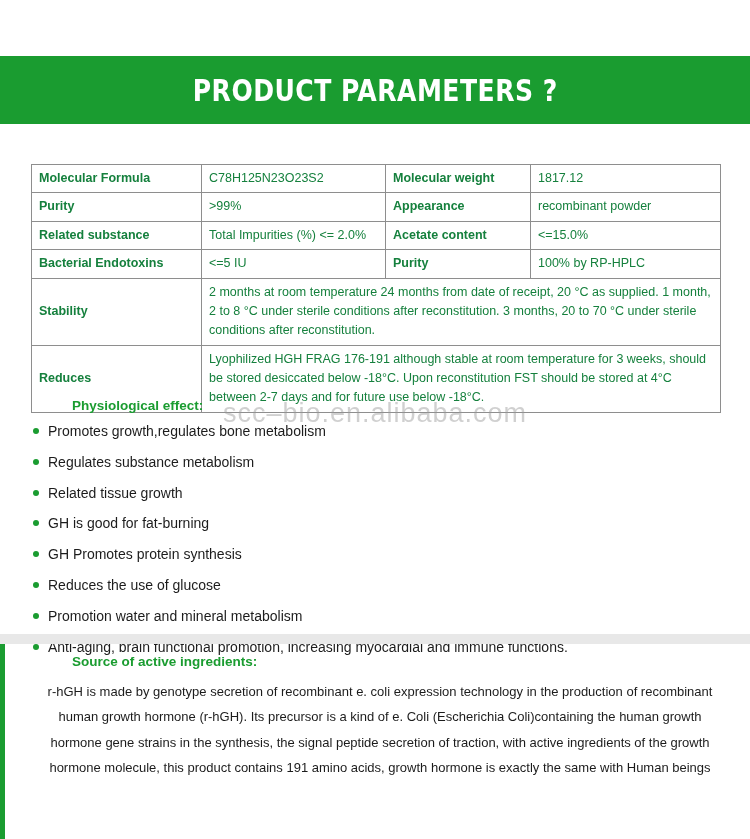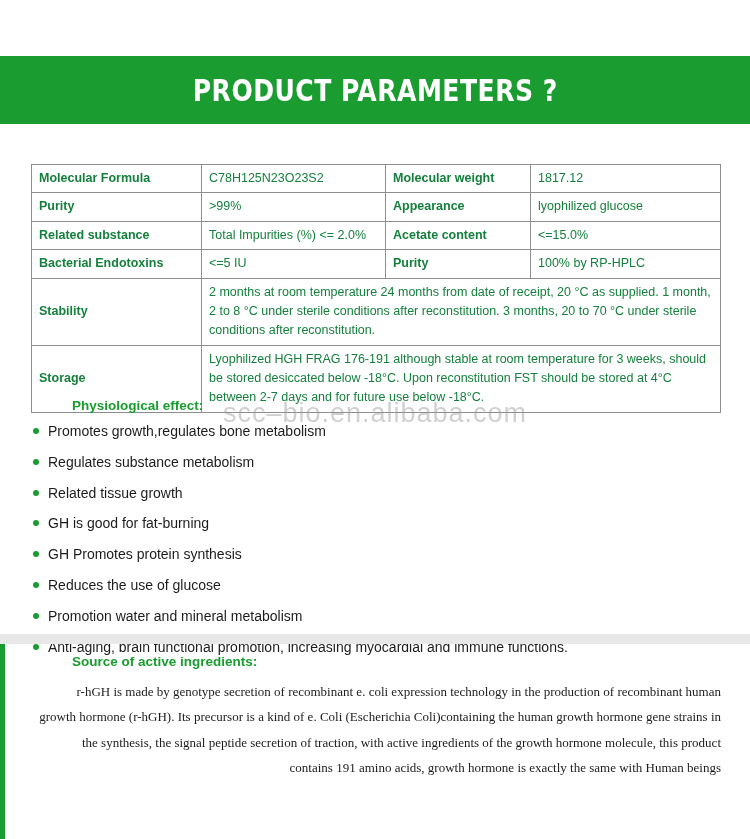--- a/index.html
+++ b/index.html
@@ -133,22 +133,21 @@
     position: absolute;
     left: 31px;
     top: 654px;
     width: 690px;
   }
   .para {
     font-size: 13px;
     line-height: 1.95;
     color: #1c1c1c;
     margin: 9px 0 0 8px;
-    text-align: right;
-    font-family: Liberation Serif, serif;
+    text-align: center;
   }
 
   
   .left-accent {
     position: absolute;
     left: 0;
     top: 644px;
     width: 5px;
     height: 195px;
     background: #1a9c30;
@@ -184,40 +183,40 @@
         <tr>
           <td class="lbl c1">Molecular Formula</td>
           <td class="c2">C78H125N23O23S2</td>
           <td class="lbl c3">Molecular weight</td>
           <td class="c4">1817.12</td>
         </tr>
         <tr>
           <td class="lbl">Purity</td>
           <td>&gt;99%</td>
           <td class="lbl">Appearance</td>
-          <td>lyophilized glucose</td>
+          <td>recombinant powder</td>
         </tr>
         <tr>
           <td class="lbl">Related substance</td>
           <td>Total Impurities (%) &lt;= 2.0%</td>
           <td class="lbl">Acetate content</td>
           <td>&lt;=15.0%</td>
         </tr>
         <tr>
           <td class="lbl">Bacterial Endotoxins</td>
           <td>&lt;=5 IU</td>
           <td class="lbl">Purity</td>
           <td>100% by RP-HPLC</td>
         </tr>
         <tr>
           <td class="lbl tall">Stability</td>
           <td class="tall wide-val" colspan="3">2 months at room temperature 24 months from date of receipt, 20 °C as supplied. 1 month, 2 to 8 °C under sterile conditions after reconstitution. 3 months, 20 to 70 °C under sterile conditions after reconstitution.</td>
         </tr>
         <tr>
-          <td class="lbl tall">Storage</td>
+          <td class="lbl tall">Reduces</td>
           <td class="tall wide-val" colspan="3">Lyophilized HGH FRAG 176-191 although stable at room temperature for 3 weeks, should be stored desiccated below -18°C. Upon reconstitution FST should be stored at 4°C between 2-7 days and for future use below -18°C.</td>
         </tr>
       </tbody>
     </table>
   </div>
 
   <div class="section-1">
     <div class="sec-title">Physiological effect:</div>
     <ul class="bullets">
       <li>Promotes growth,regulates bone metabolism</li>

